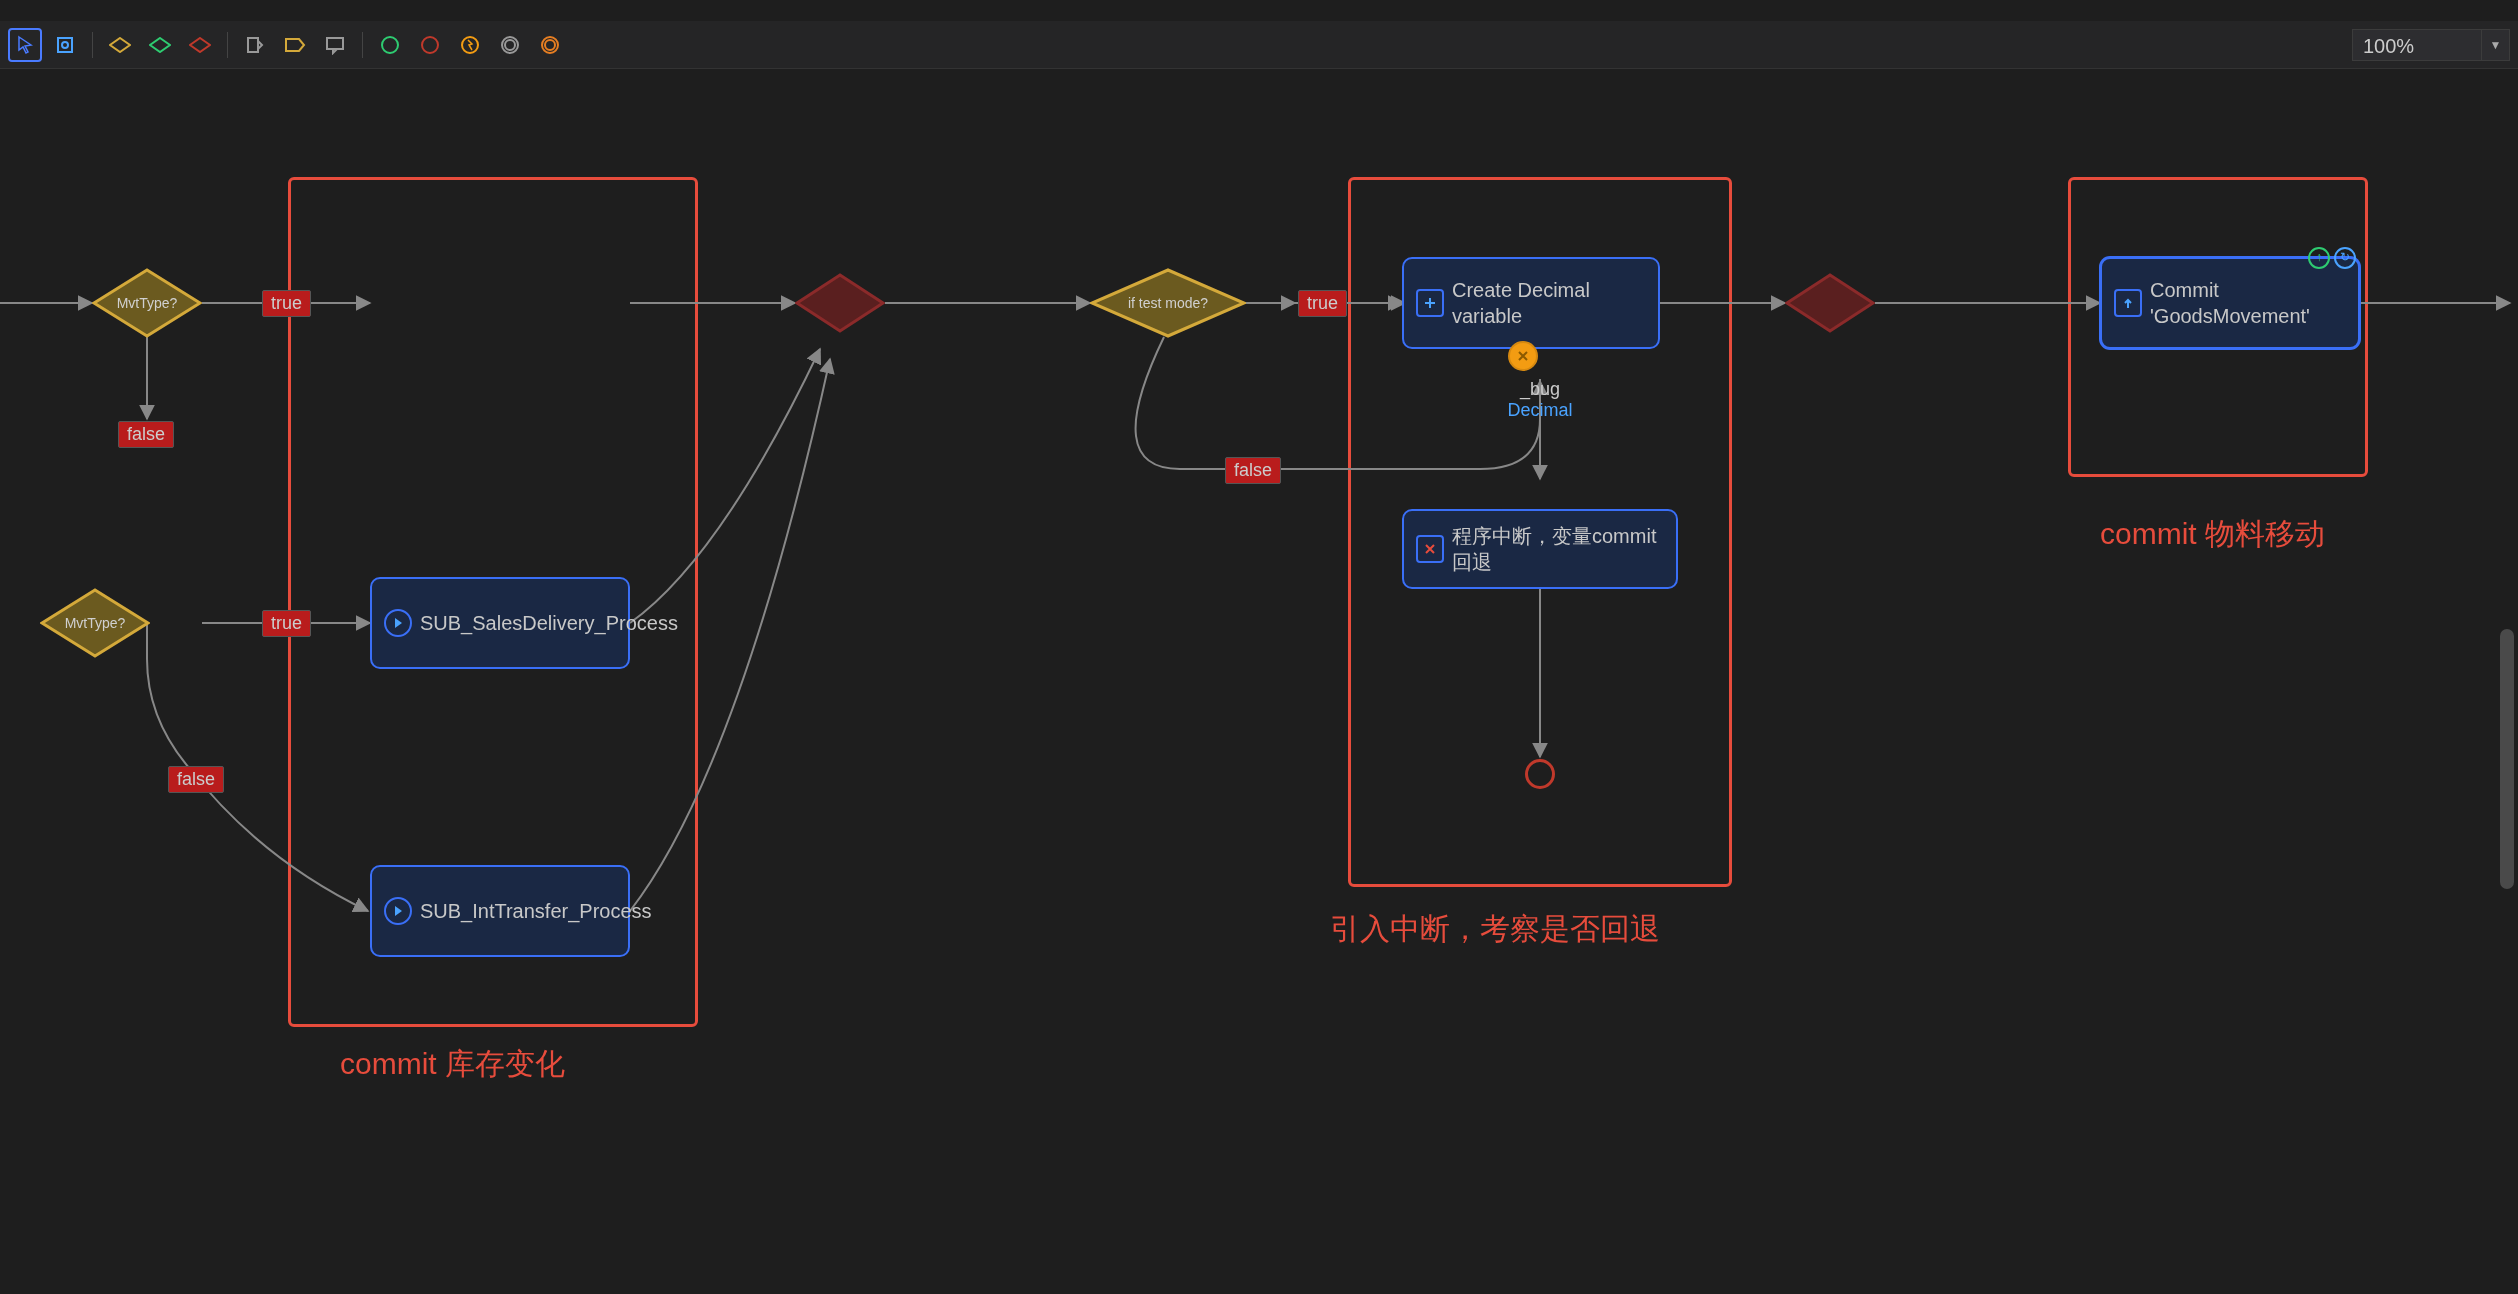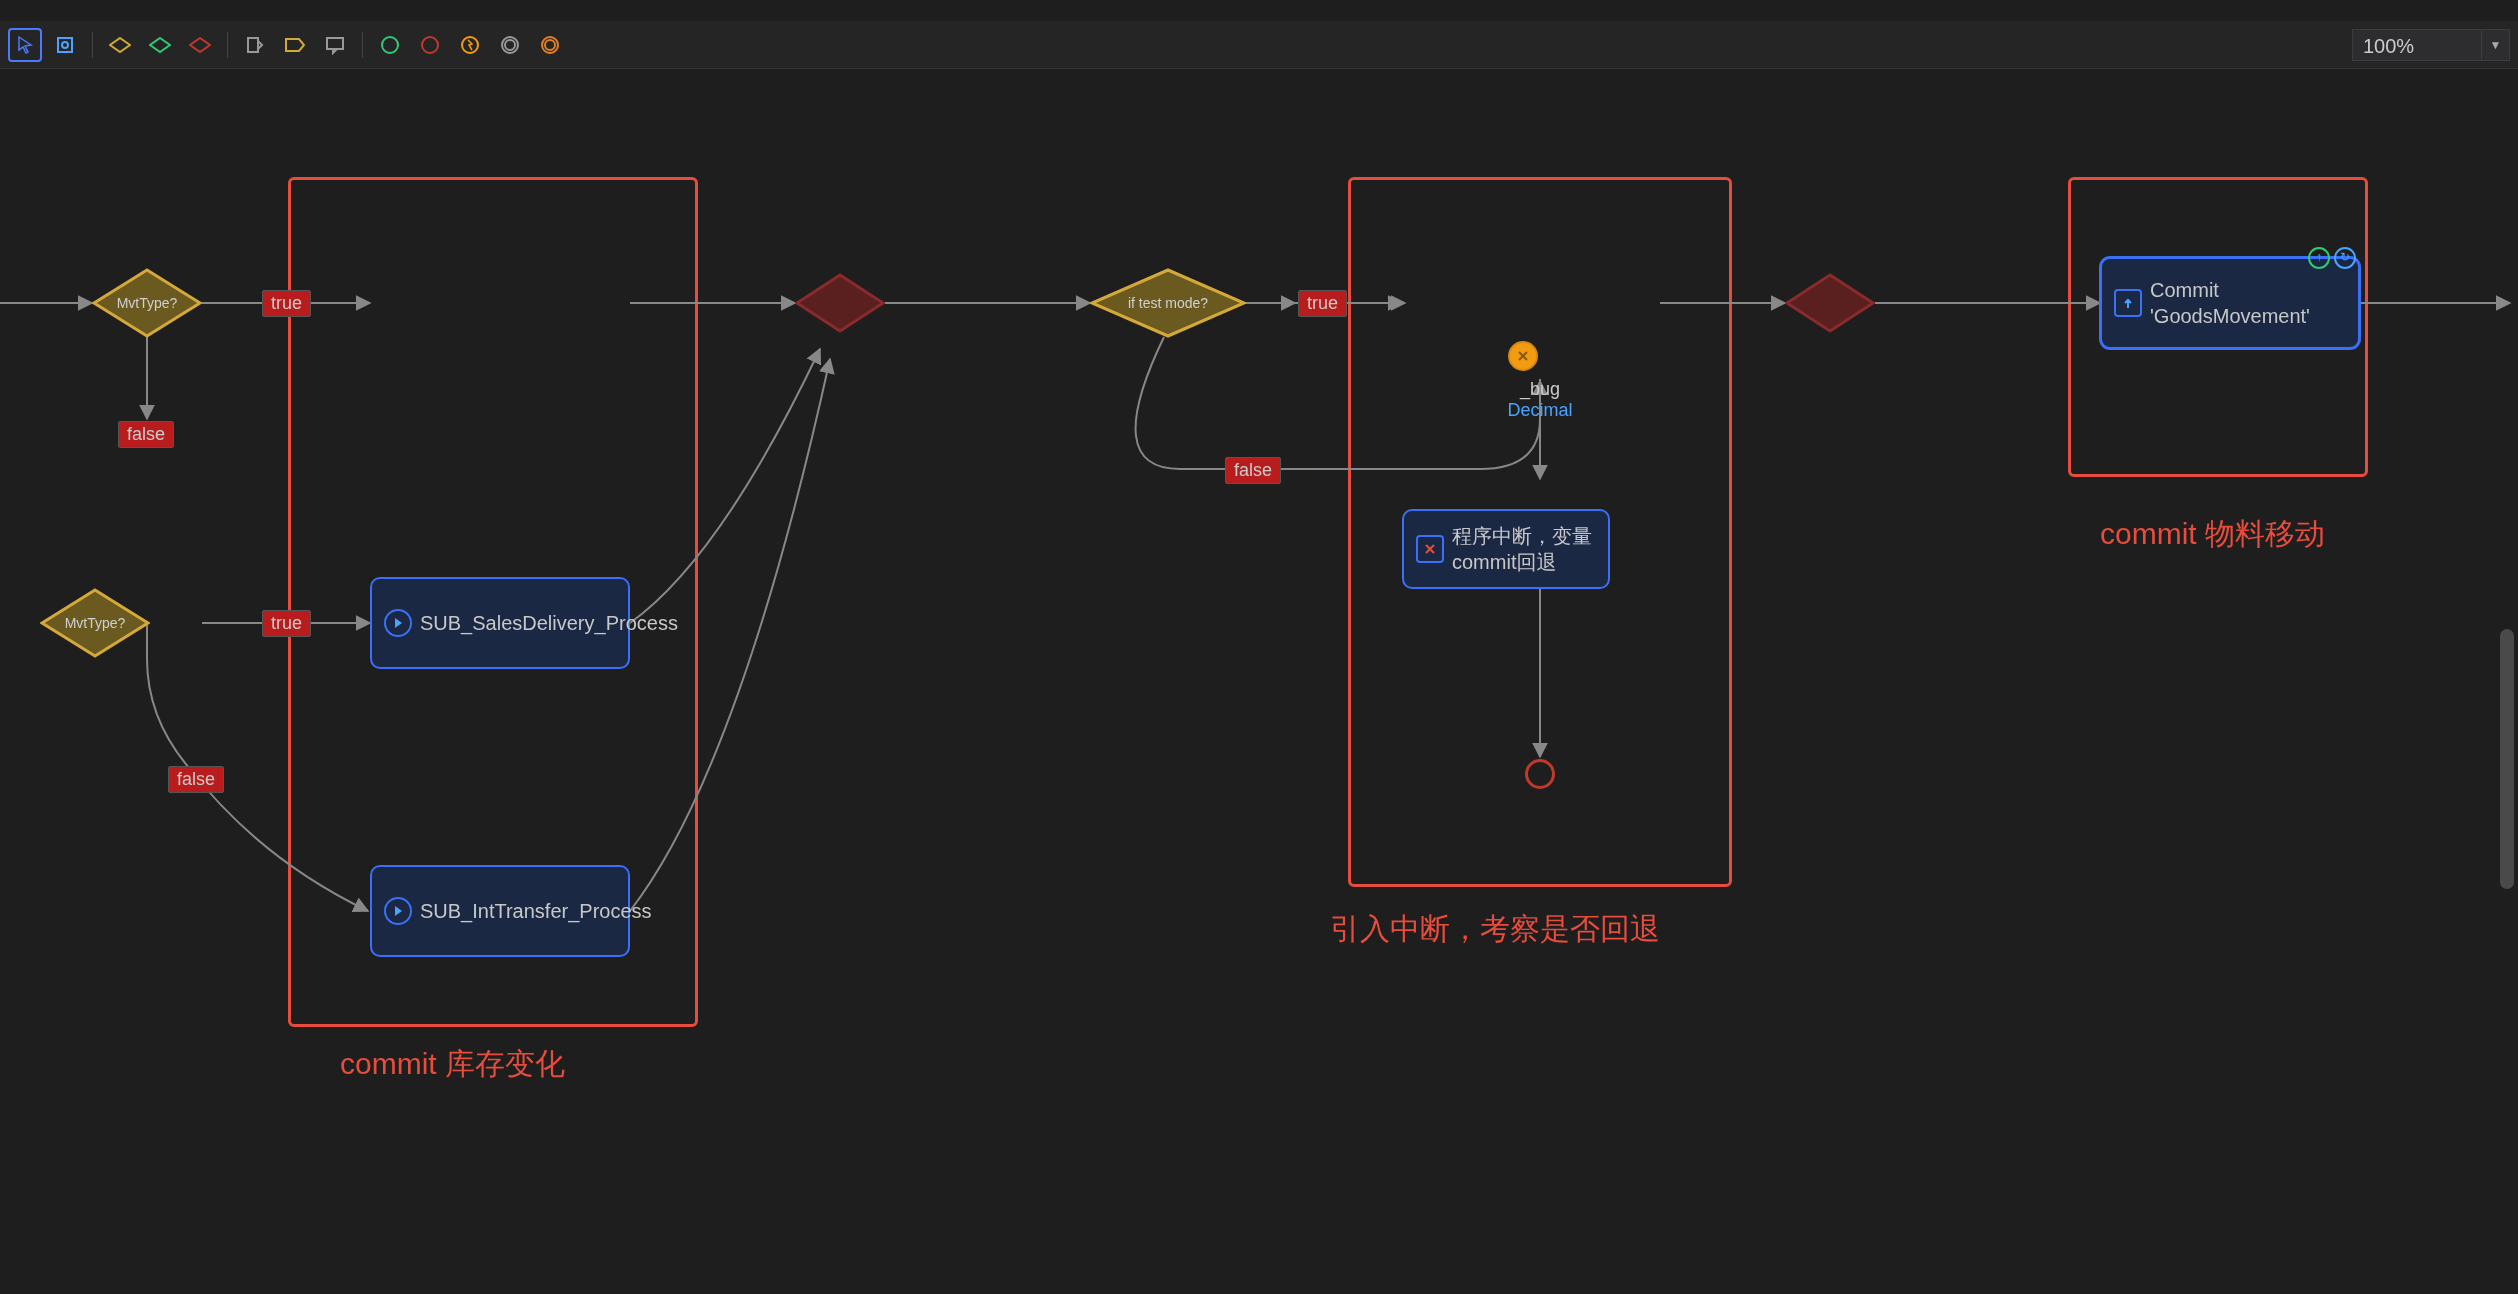--- a/index.html
+++ b/index.html
@@ -221,31 +221,39 @@
   </div>
   <div class="activity" style="left:370px; top:796px; width:260px; height:92px;">
     <span class="aicon">
           <svg viewBox="0 0 14 14">
             <path d="M4 2 L11 7 L4 12 Z" fill="#4aa3ff"></path>
           </svg>
         </span>
     <span>SUB_IntTransfer_Process</span>
   </div>
 
+  <div class="activity" style="left:1402px; top:188px; width:258px; height:92px;">
+    <span class="aicon sq">
+          <svg viewBox="0 0 14 14">
+            <path d="M7 2 L7 12 M2 7 L12 7" stroke="#4aa3ff" stroke-width="2"></path>
+          </svg>
+        </span>
+    <span>Create Decimal variable</span>
+  </div>
   <div class="circ badge" style="left:1508px; top:272px;">
     <svg width="14" height="14" viewBox="0 0 14 14">
           <path d="M3 3 L11 11 M11 3 L3 11" stroke="#8b5a00" stroke-width="2"></path>
         </svg>
   </div>
   <div class="port-label" style="left:1500px; top:310px; width:80px;">
     <div class="port-name">_bug</div>
     <div class="port-type">Decimal</div>
   </div>
 
-  <div class="activity" style="left:1402px; top:440px; width:208px; height:80px;">
+  <div class="activity" style="left:1402px; top:440px; width:276px; height:80px;">
     <span class="aicon sq">
           <svg viewBox="0 0 14 14">
             <path d="M3 3 L11 11 M11 3 L3 11" stroke="#e74c3c" stroke-width="2"></path>
           </svg>
         </span>
     <span>程序中断，变量commit回退</span>
   </div>
 
   <div class="circ err" style="left:1525px; top:690px;"></div>
 

